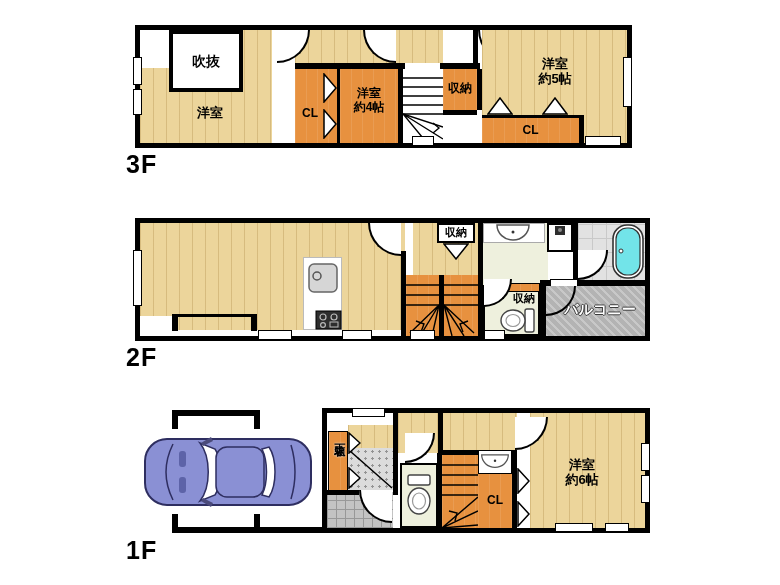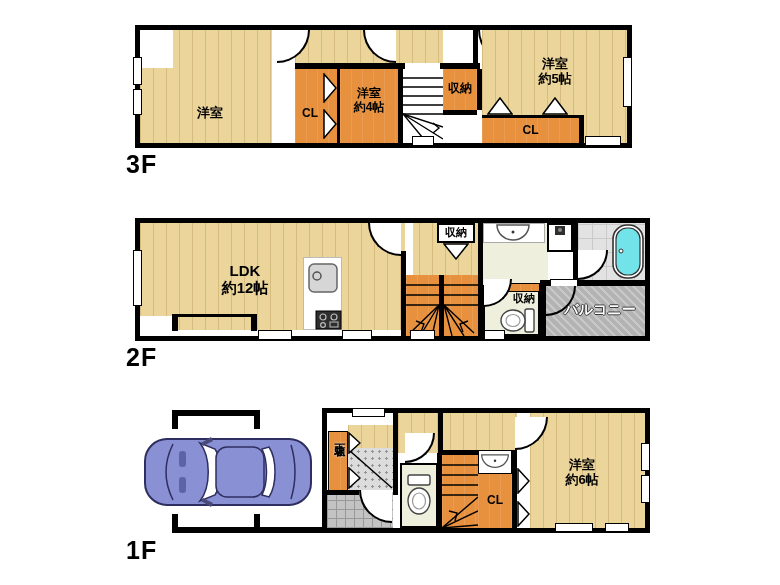--- a/index.html
+++ b/index.html
@@ -31,20 +31,23 @@
 </style>
 </head>
 <body>
 
 <div class="canvas">
 
   <section class="floor" style="left:135px;top:25px;width:497px;height:123px;">
 
     <div class="abs wood" style="left:0;top:0;width:135px;height:113px;"></div>
     <div class="abs" style="left:0;top:0;width:33px;height:38px;background:#fff;"></div>
+    <div class="abs" style="left:29px;top:0;width:74px;height:62px;background:#fff;border:4px solid #000;">
+      <div class="lbl" style="left:0;right:0;top:19px;font-size:14px;">吹抜</div>
+    </div>
     <div class="lbl" style="left:48px;top:76px;width:44px;">洋室</div>
     <div class="win" style="left:-7px;top:27px;width:9px;height:28px;"></div>
     <div class="win" style="left:-7px;top:59px;width:9px;height:26px;"></div>
 
     <div class="abs" style="left:132px;top:0;width:23px;height:113px;background:#fff;"></div>
     <div class="abs wood" style="left:155px;top:0;width:148px;height:33px;"></div>
     <div class="arc arc-tl" style="left:137px;top:0;width:33px;height:33px;"></div>
     <div class="arc arc-tr" style="left:223px;top:0;width:33px;height:33px;"></div>
     <div class="wall" style="left:155px;top:33px;width:110px;height:6px;"></div>
     <div class="wall" style="left:300px;top:33px;width:40px;height:6px;"></div>
@@ -115,24 +118,20 @@
   </section>
   <div class="flabel" style="left:126px;top:150px;">3F</div>
 
   <section class="floor" style="left:135px;top:218px;width:515px;height:123px;">
 
     <div class="abs wood" style="left:0;top:0;width:265px;height:107px;"></div>
     <div class="abs" style="left:0;top:93px;width:32px;height:20px;background:#fff;"></div>
     <div class="wall" style="left:32px;top:91px;width:85px;height:3px;"></div>
     <div class="wall" style="left:32px;top:91px;width:6px;height:17px;"></div>
     <div class="wall" style="left:111px;top:91px;width:6px;height:17px;"></div>
-    <div class="lbl" style="left:55px;top:39px;width:100px;font-size:15px;">
-      <span>LDK</span>
-        <span>約12帖</span>
-    </div>
     <div class="win" style="left:-7px;top:27px;width:9px;height:56px;"></div>
 
     <div class="abs" style="left:163px;top:34px;width:39px;height:73px;background:#fff;border:1px solid #bbb;"></div>
     <div class="abs" style="left:168px;top:40px;">
       <svg width="30" height="30" viewBox="0 0 30 30">
           <rect x="1" y="1" width="28" height="28" rx="5" fill="#d6d6d6" stroke="#666" stroke-width="1.5"></rect>
           <circle cx="9" cy="13" r="4" fill="none" stroke="#555" stroke-width="1.5"></circle>
         </svg>
     </div>
     <div class="abs" style="left:175px;top:87px;">

